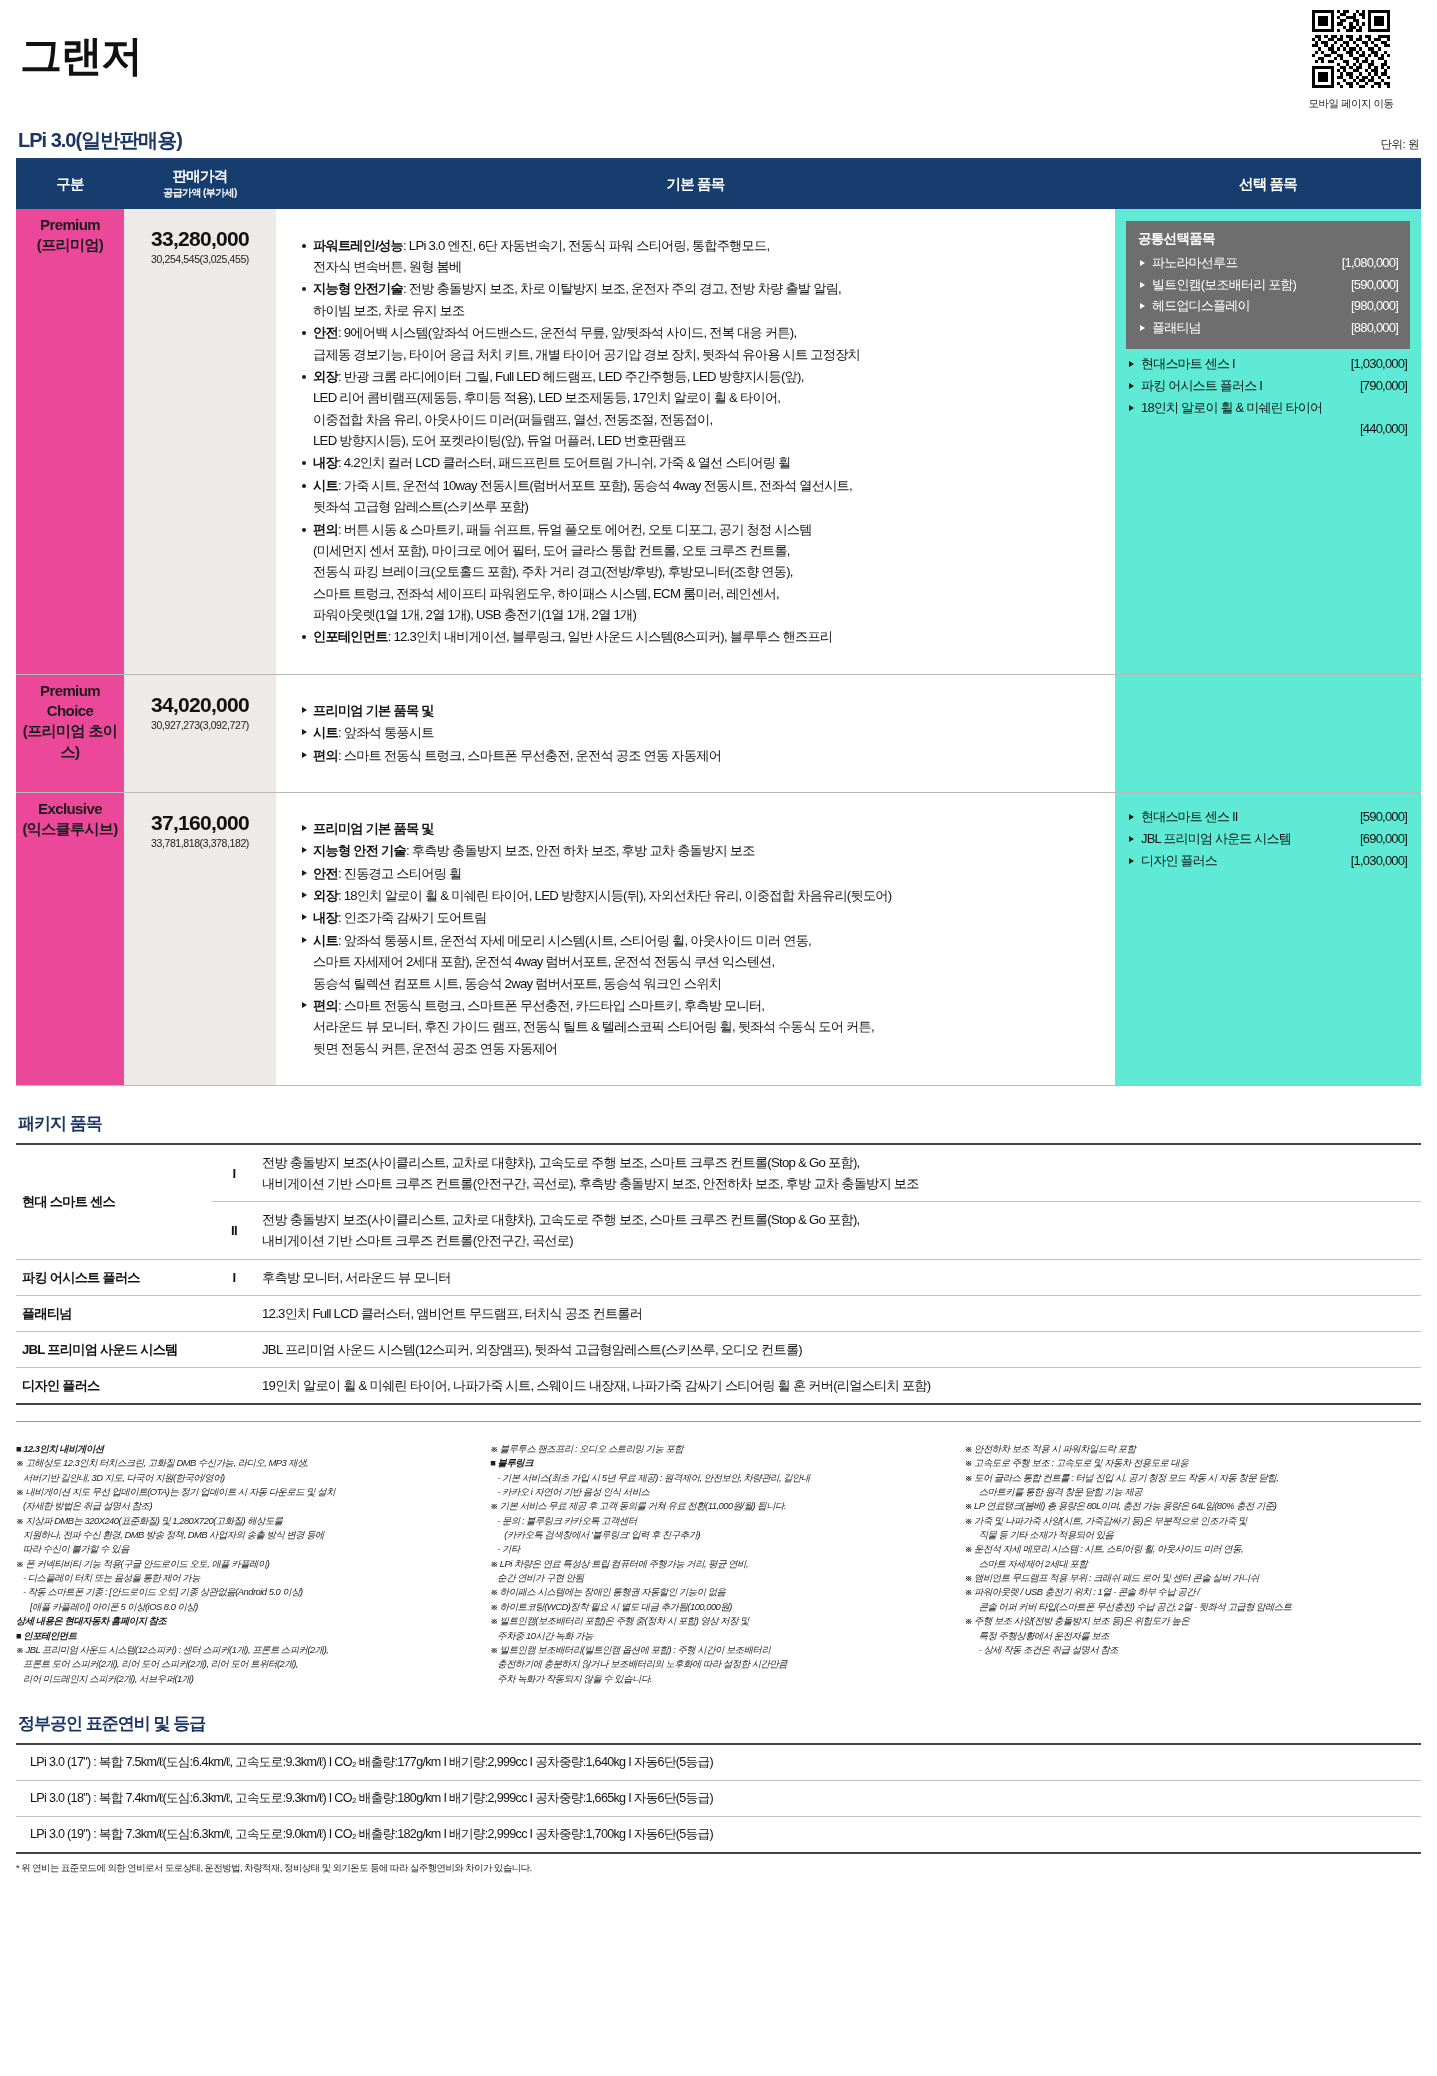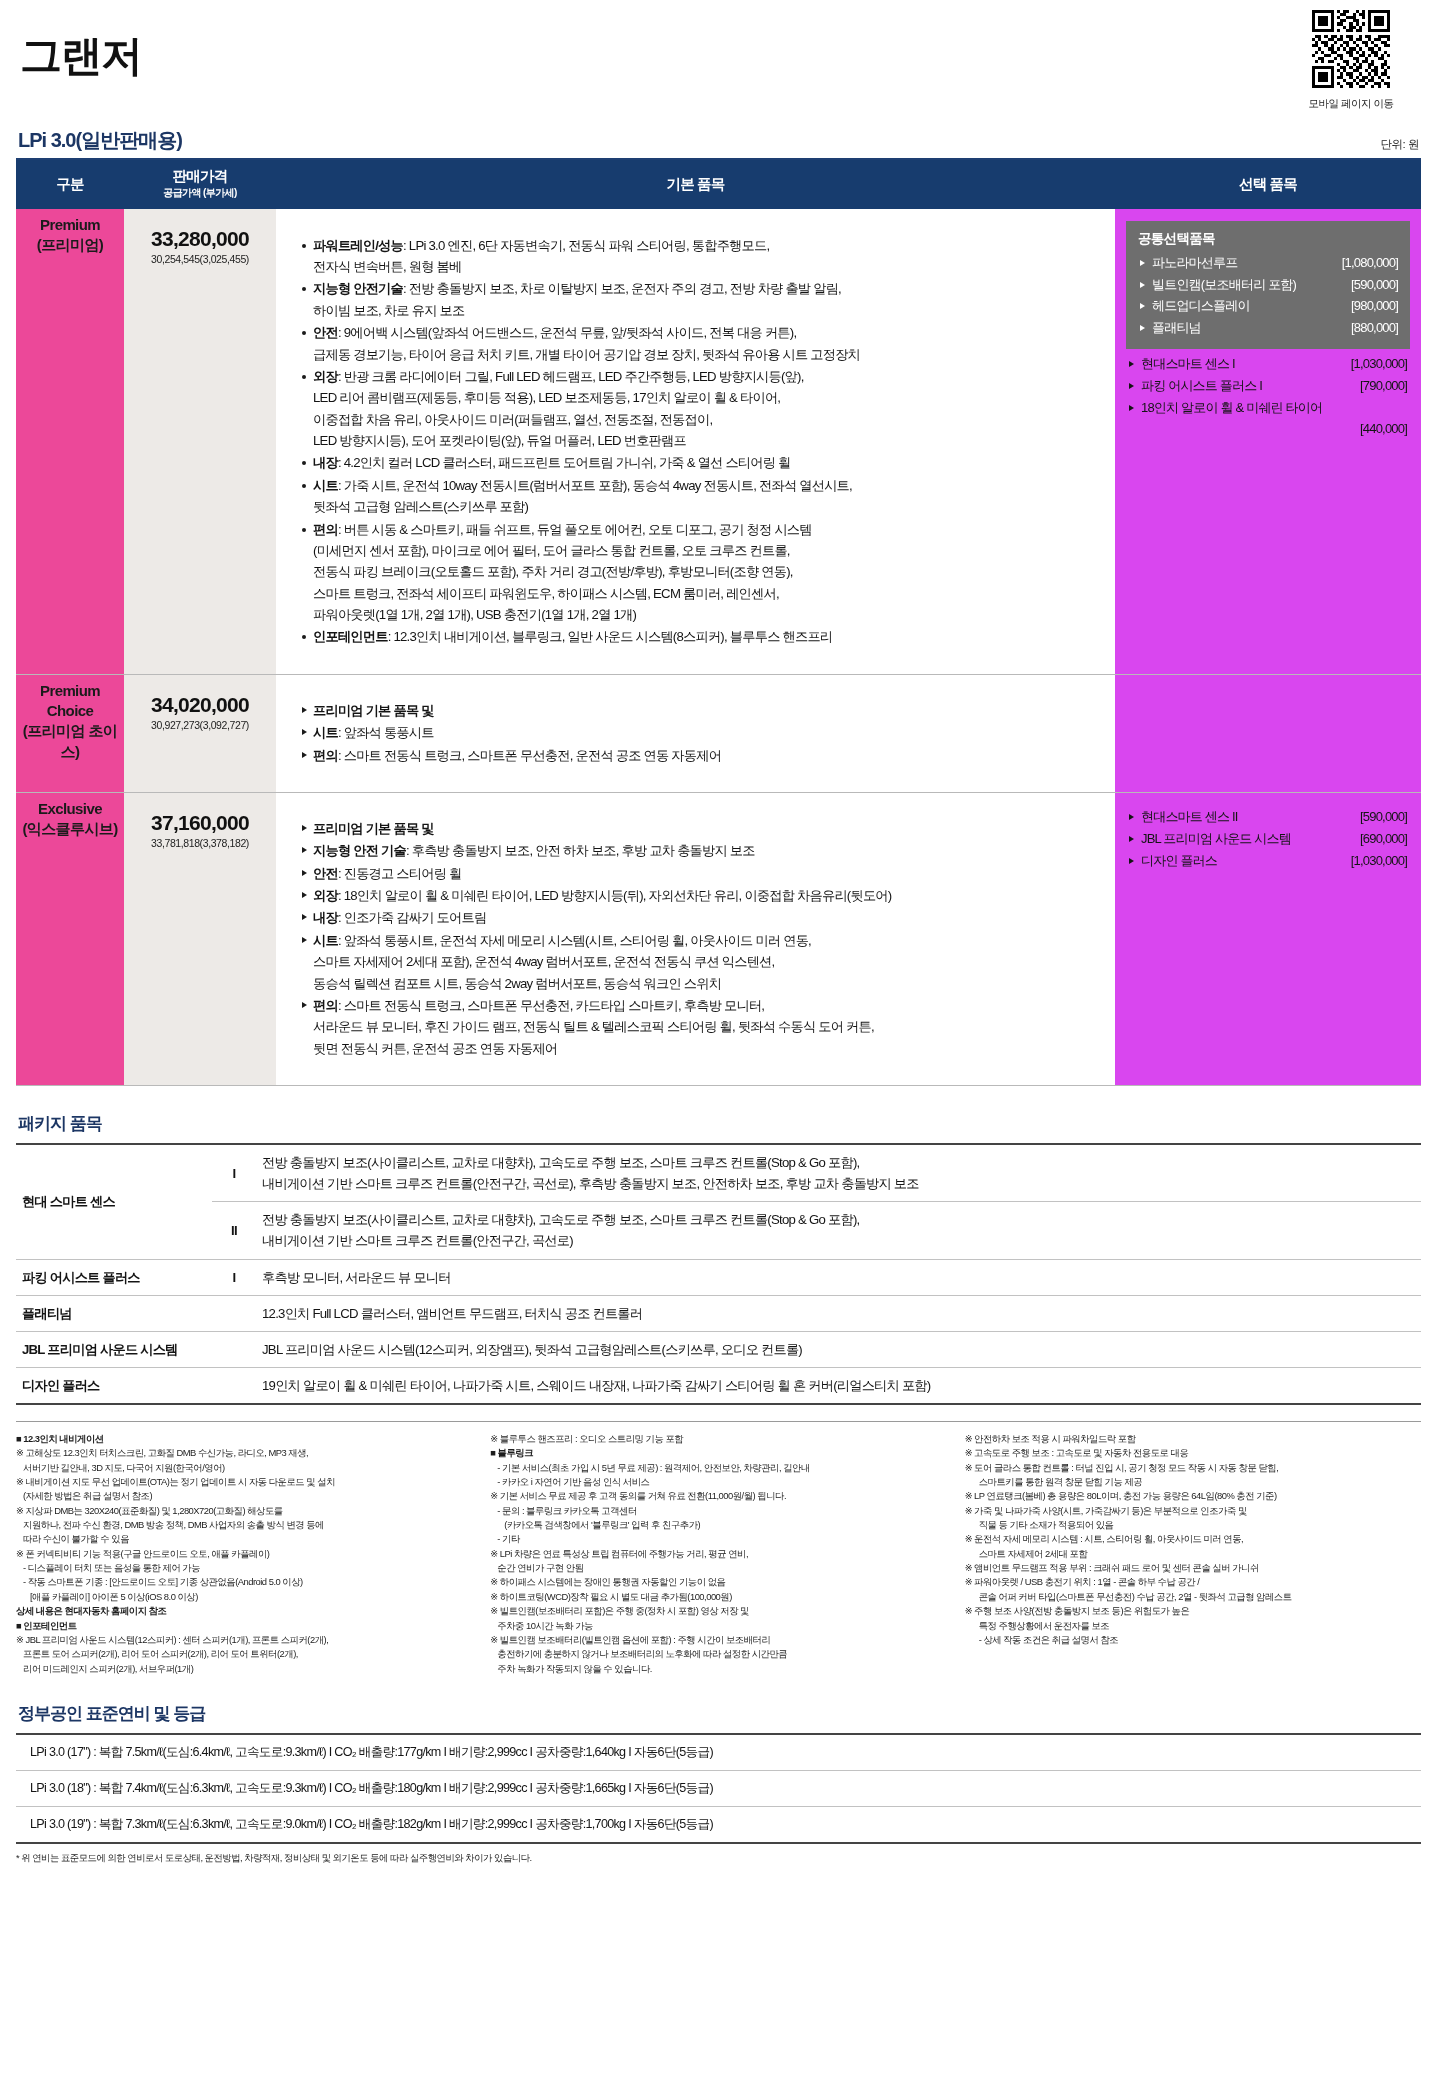--- a/index.html
+++ b/index.html
@@ -116,21 +116,21 @@
   .price-main {
     font-size: 21px; font-weight: bold; letter-spacing: -0.7px; color:#111;
     white-space: nowrap;
   }
   .price-sub {
     font-size: 10.5px; color: #222; margin-top: 2px; letter-spacing:-0.4px;
     white-space: nowrap;
   }
 
   td.cell-base { padding: 9px 10px 10px 8px; background:#fff; }
-  td.cell-opt  { padding: 9px 8px 10px 8px; background:#d946ef; }
+  td.cell-opt  { padding: 9px 8px 10px 8px; background:#5eead4; }
 
   
   ul.feat { list-style: none; margin: 16px; padding: 0; }
   ul.feat > li {
     position: relative;
     padding-left: 13px;
     font-size: 13.2px;
     line-height: 1.62;
     letter-spacing: -0.75px;
     color: #141414;
@@ -216,21 +216,22 @@
   table.pkg tr:last-child td { border-bottom: none; }
   td.pk-name { width: 196px; font-weight: bold; padding-left: 4px; }
   td.pk-grade { width: 44px; text-align: center; font-weight: bold; }
 
   
   .notes {
     display: flex;
     gap: 18px;
     margin-top: 16px;
     border-top: 1px solid #9a9a9a;
-    padding-top: 10px;
+    padding-top: 20px;
+    font-style: italic;
   }
   .notes-col { flex: 1; }
   .notes-col p {
     margin: 0 0 1px 0;
     font-size: 9.4px;
     line-height: 1.42;
     letter-spacing: -0.5px;
     color: #1d1d1d;
   }
   .notes-col p.ind1 { padding-left: 7px; }

